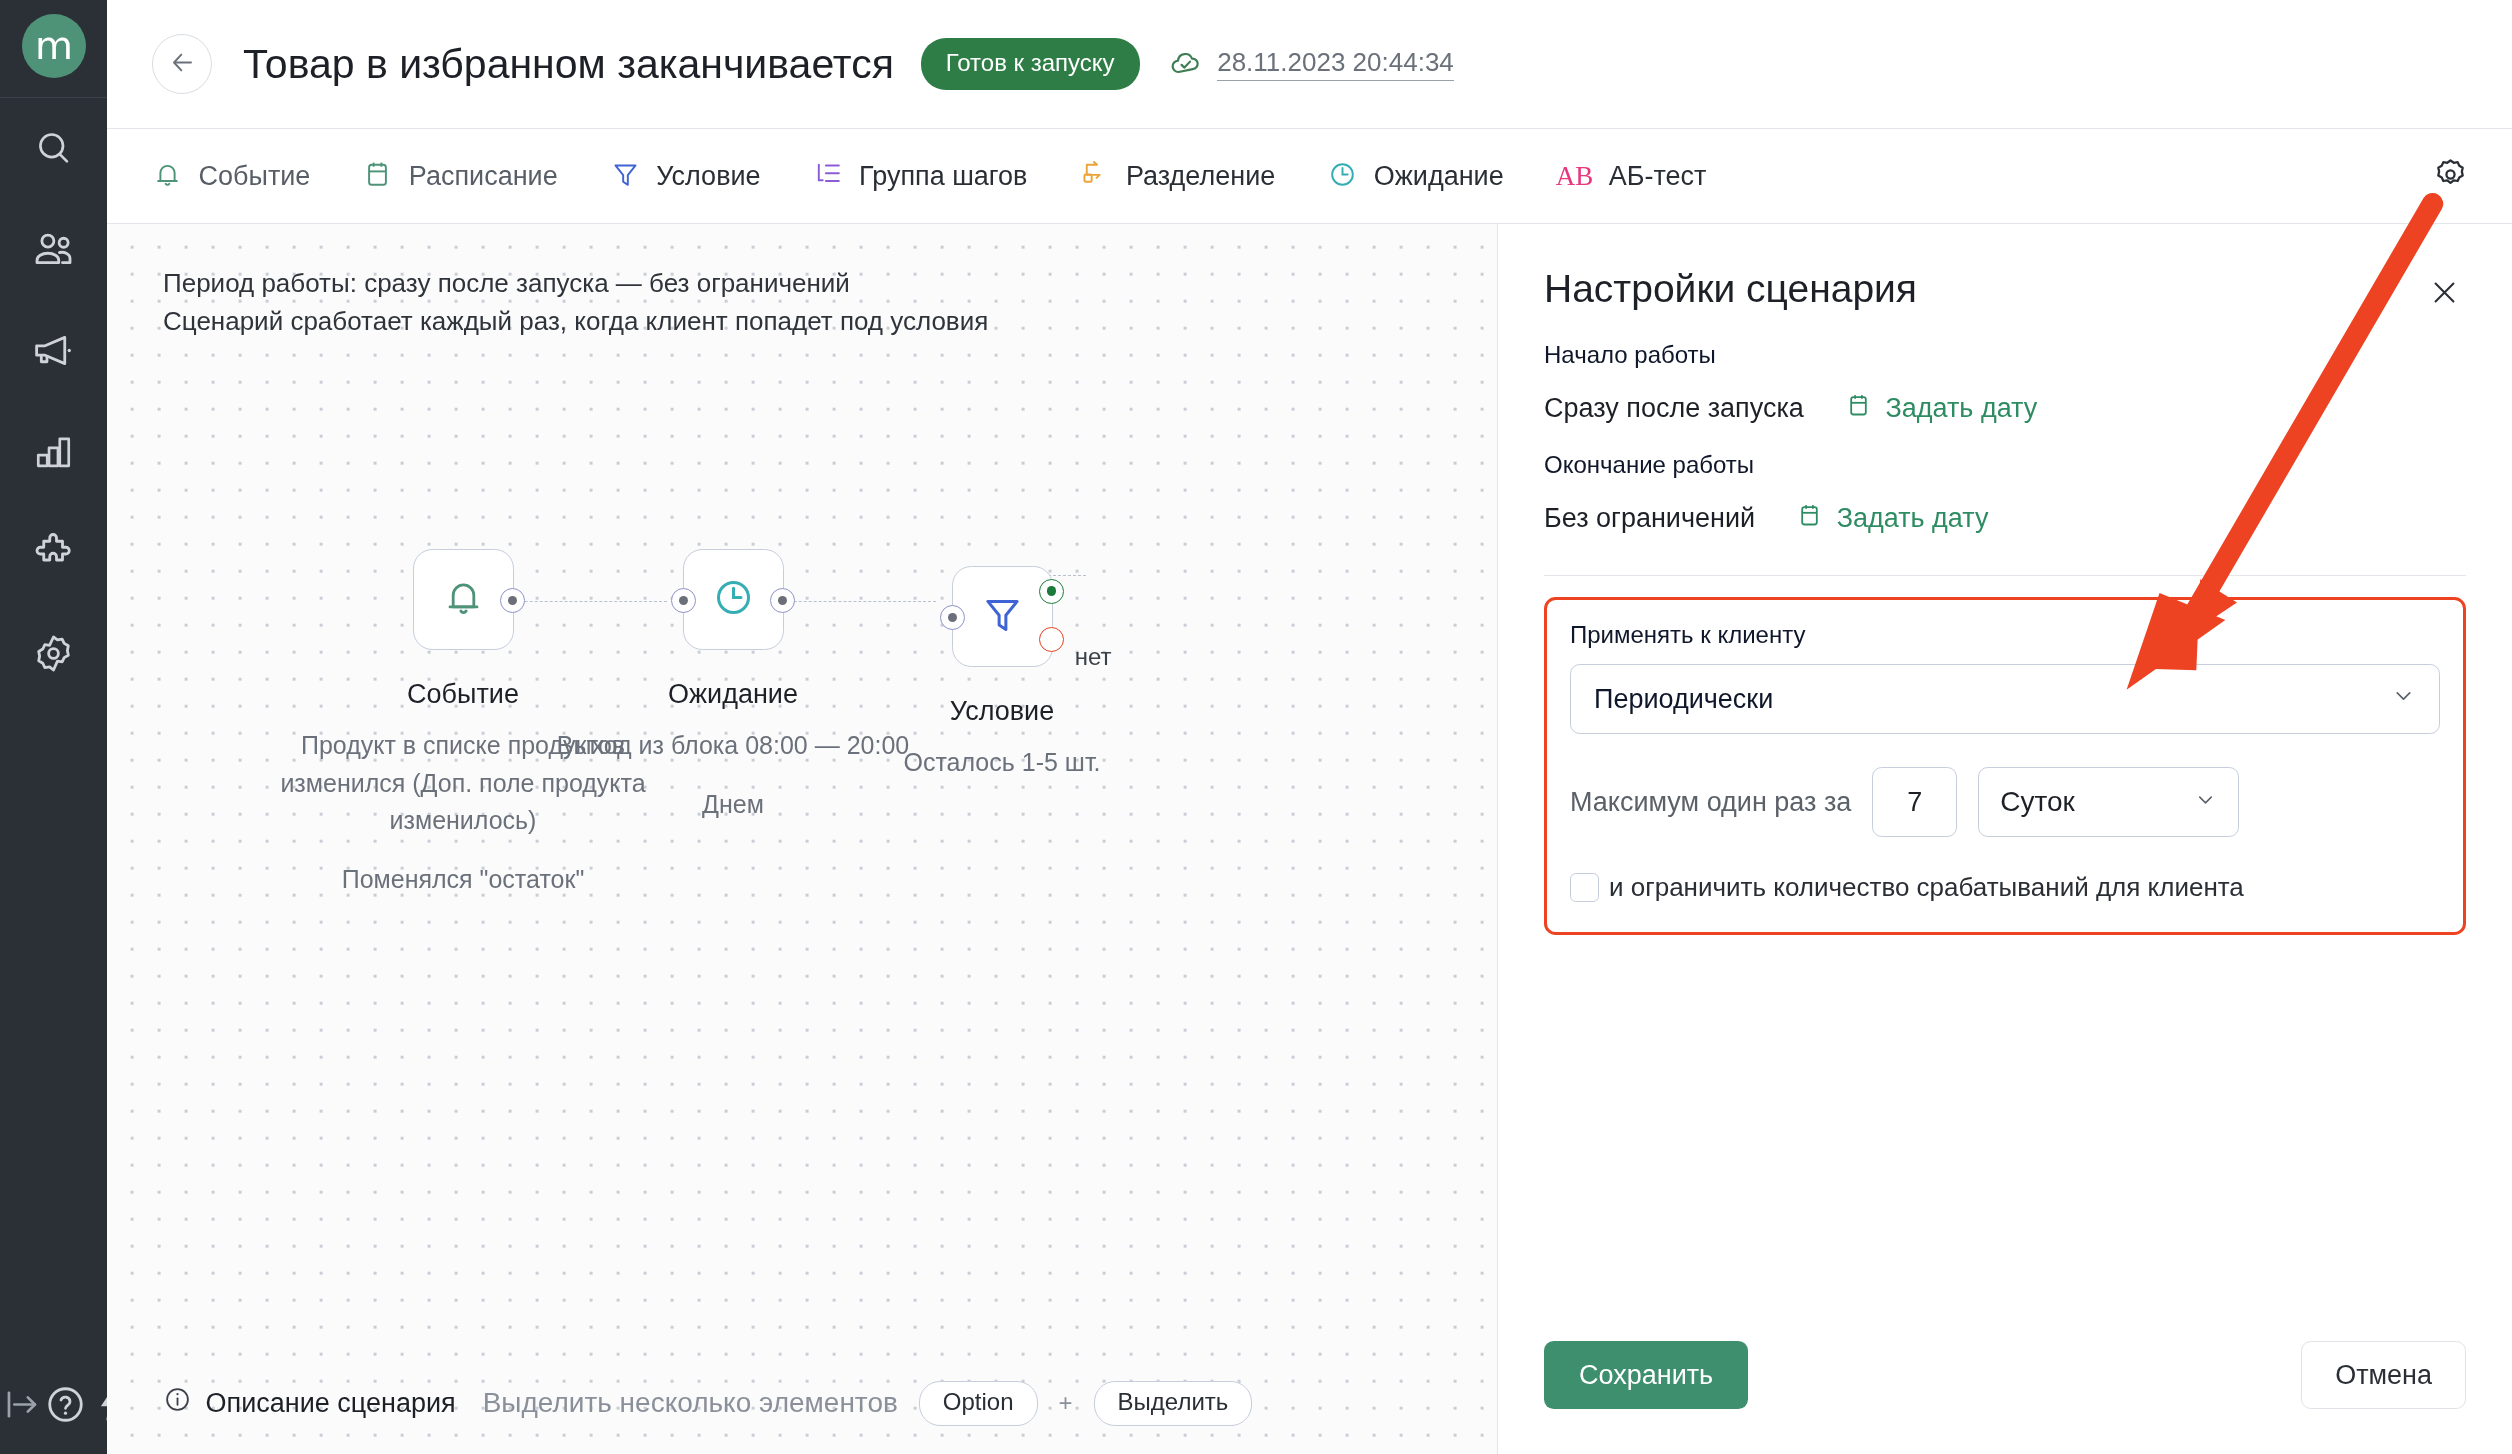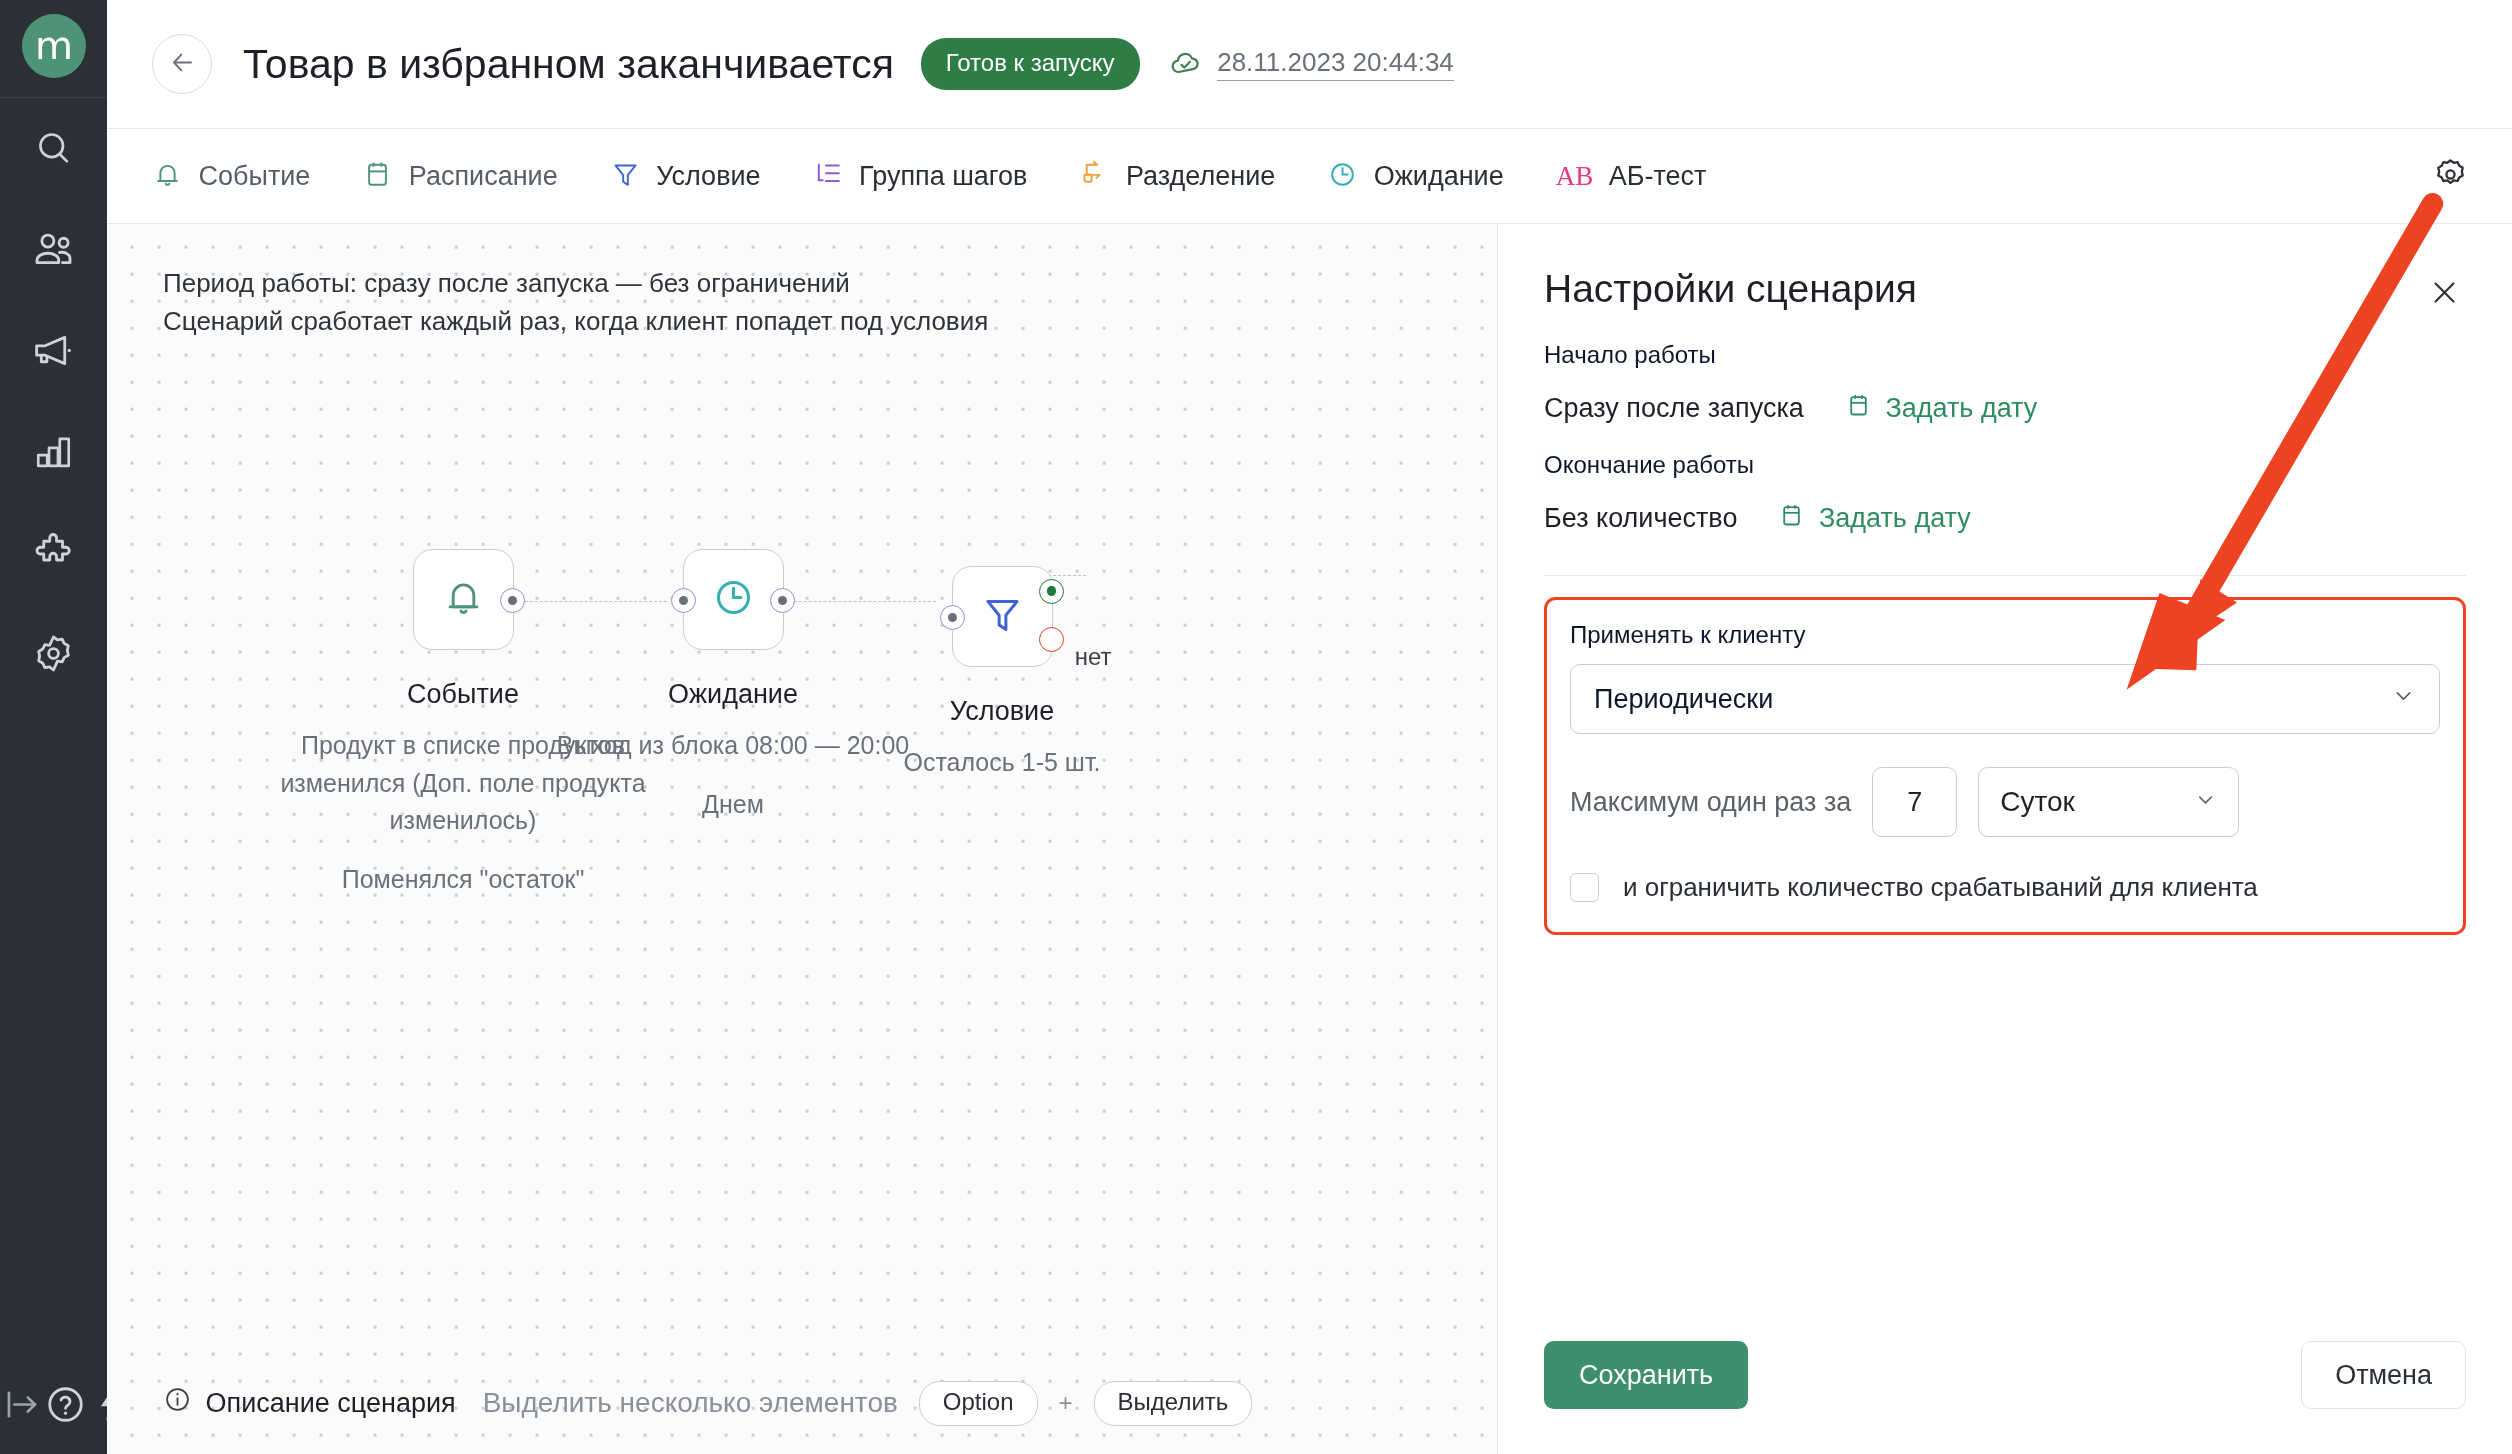--- a/index.html
+++ b/index.html
@@ -224,21 +224,21 @@
   .num-input {
     width: 85px; height: 70px; border:1.5px solid #c6cedb; border-radius: 9.7px;
     background:#fff; font-size: 27px; color:#1d2026;
     text-align:center; font-family: inherit; outline:none;
   }
   .select-small {
     width: 261px; height:70px; border:1.5px solid #c6cedb; border-radius:9.7px;
     background:#fff; display:flex; align-items:center; padding: 0 21px;
     font-size:28px; color:#1d2026; cursor:pointer;
   }
-  .check-row { display:flex; align-items:center; gap: 24px; margin-top: 35px; }
+  .check-row { display:flex; align-items:center; gap: 10px; margin-top: 35px; }
   .checkbox {
     width: 29px; height: 29px; border:1.9px solid #c6cedb; border-radius: 5.8px; background:#fff;
     cursor:pointer; flex:0 0 29px;
   }
   .check-label { font-size: 26px; color:#2a2e35; }
 
   .panel-foot {
     padding: 0 46px 46px 46px;
     display:flex; align-items:center; justify-content:space-between;
   }
@@ -578,21 +578,21 @@
                     <line x1="9" y1="2.8" x2="9" y2="6"></line>
                     <line x1="15" y1="2.8" x2="15" y2="6"></line>
                 </svg>
               </span>
               <span>Задать дату</span>
             </span>
           </div>
 
           <div class="field-label">Окончание работы</div>
           <div class="field-row">
-            <span class="field-value">Без количество</span>
+            <span class="field-value">Без ограничений</span>
             <span class="link-green">
               <span>
                 <svg width="27" height="27" viewBox="0 0 24 24" fill="none" stroke="#2e8c63" stroke-width="1.6" stroke-linejoin="round">
                   <rect x="5.5" y="4.5" width="13" height="15.5" rx="2"></rect>
                     <line x1="5.5" y1="9.6" x2="18.5" y2="9.6"></line>
                     <line x1="9" y1="2.8" x2="9" y2="6"></line>
                     <line x1="15" y1="2.8" x2="15" y2="6"></line>
                 </svg>
               </span>
               <span>Задать дату</span>

